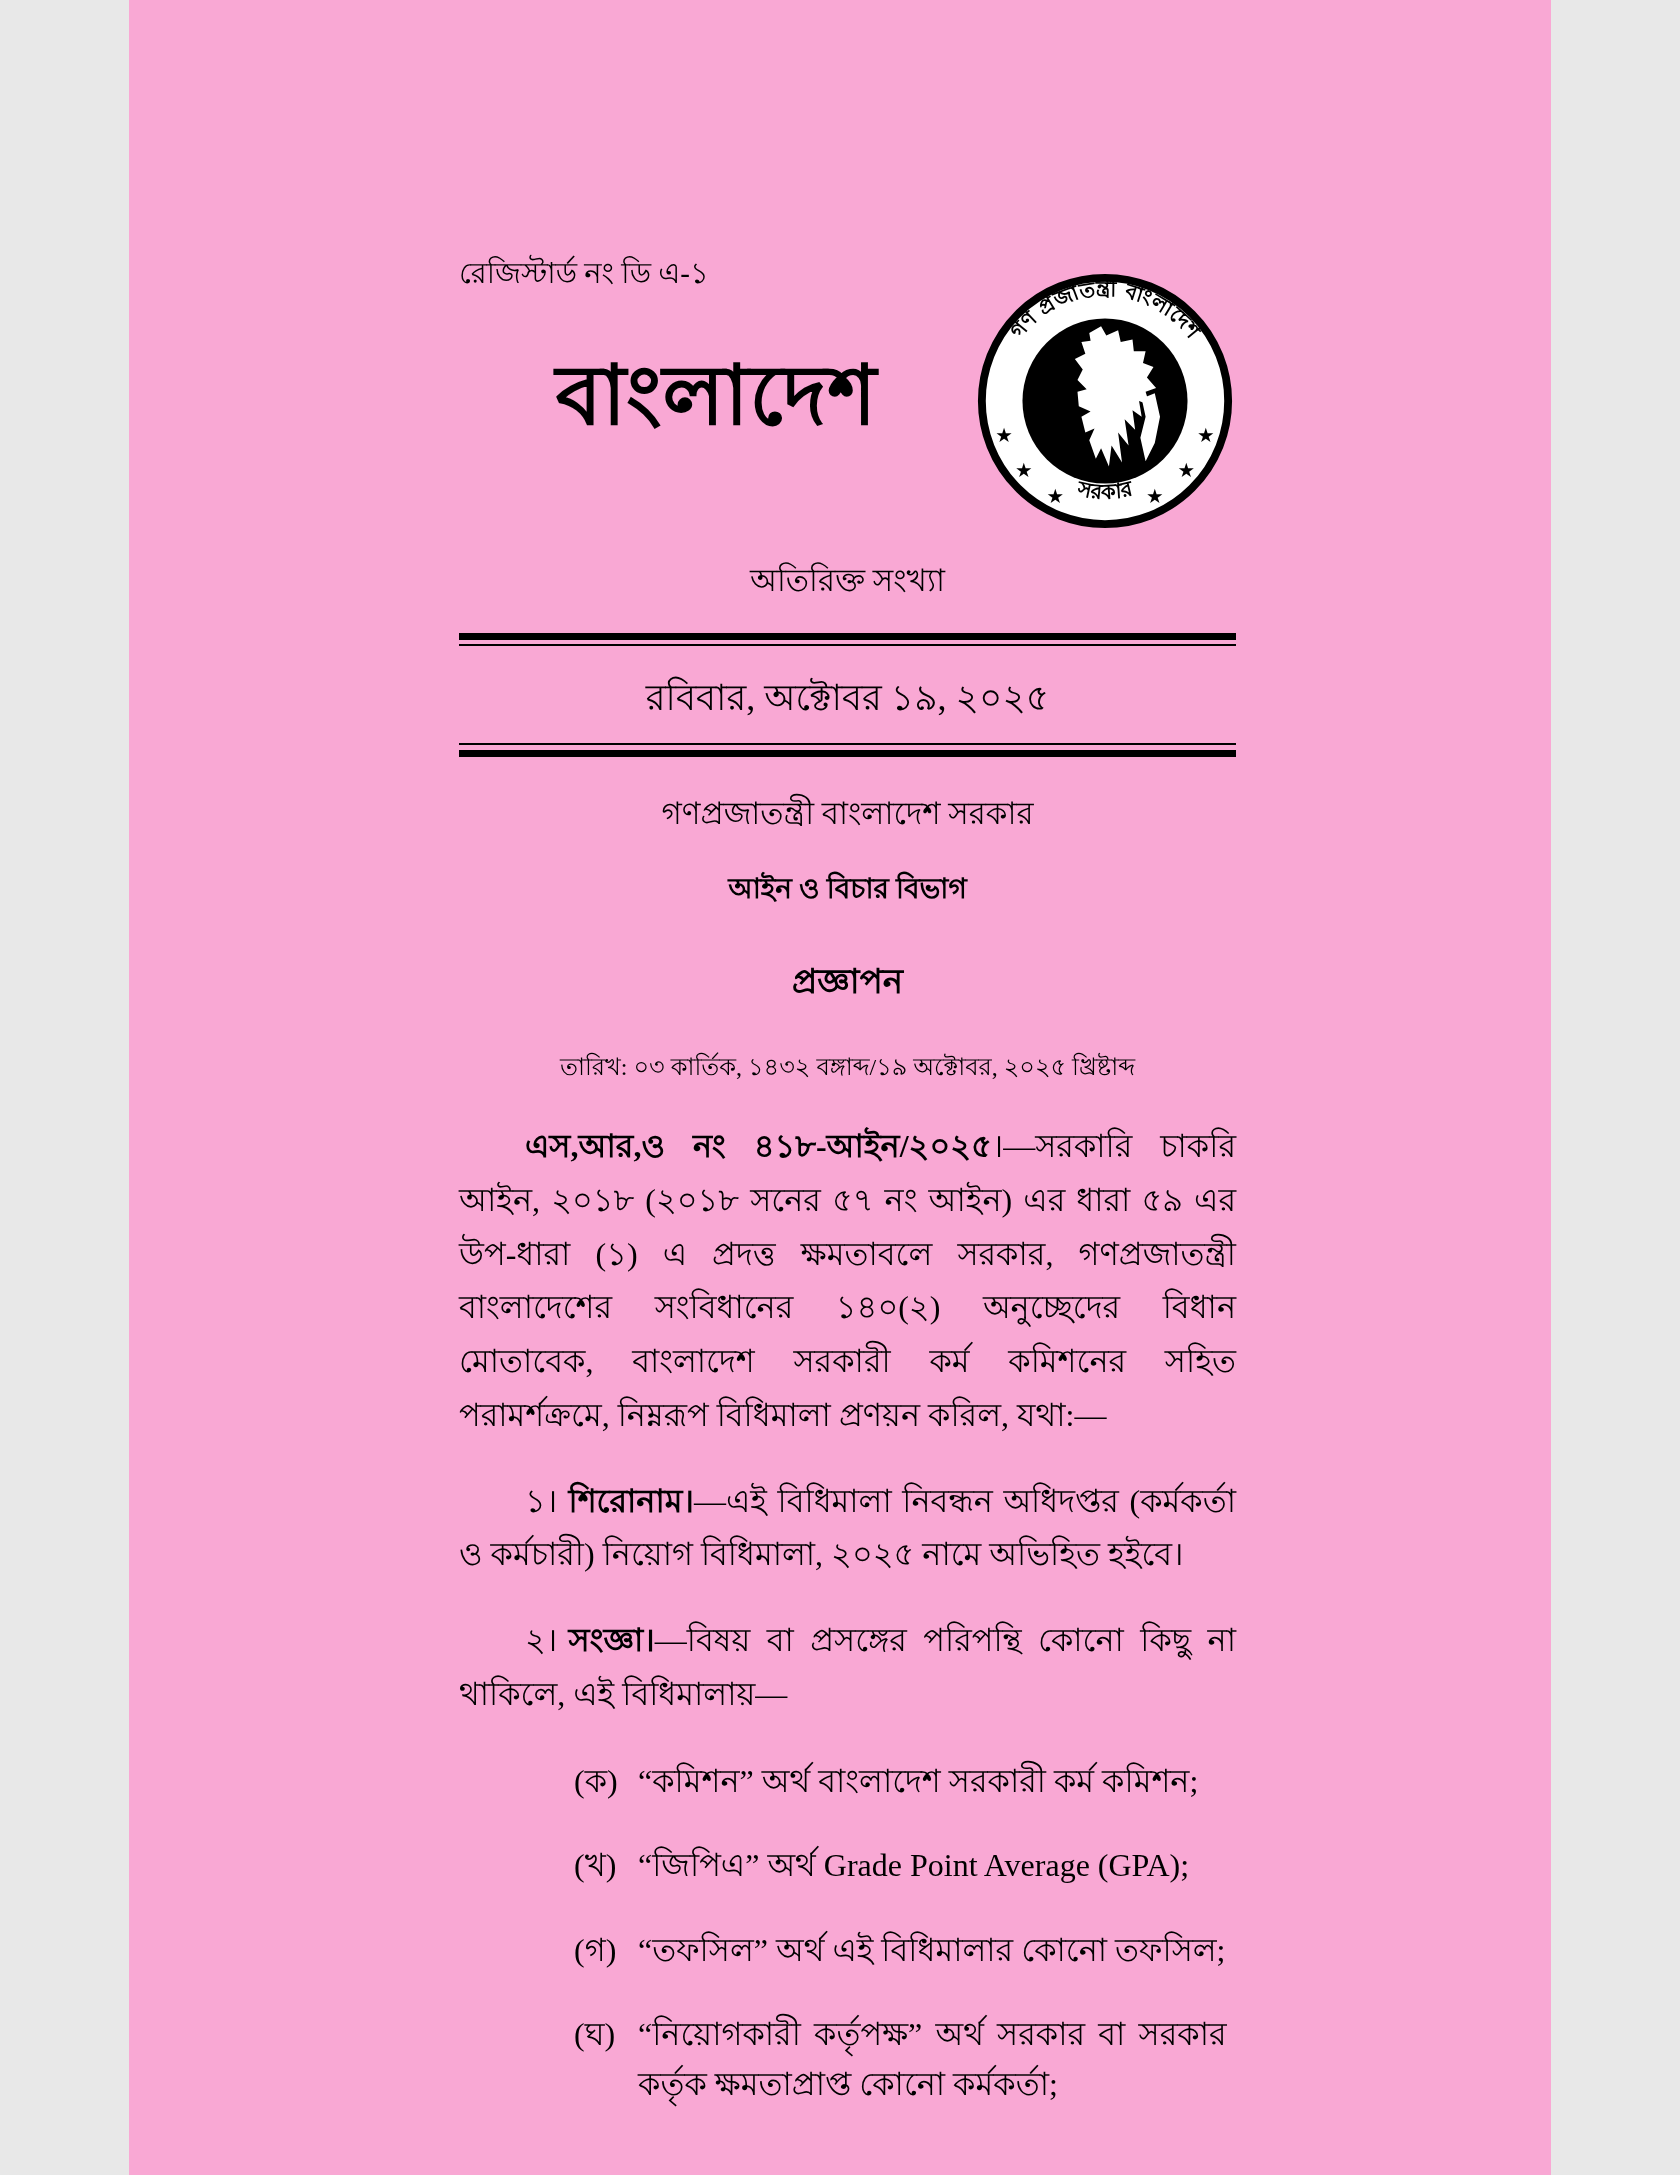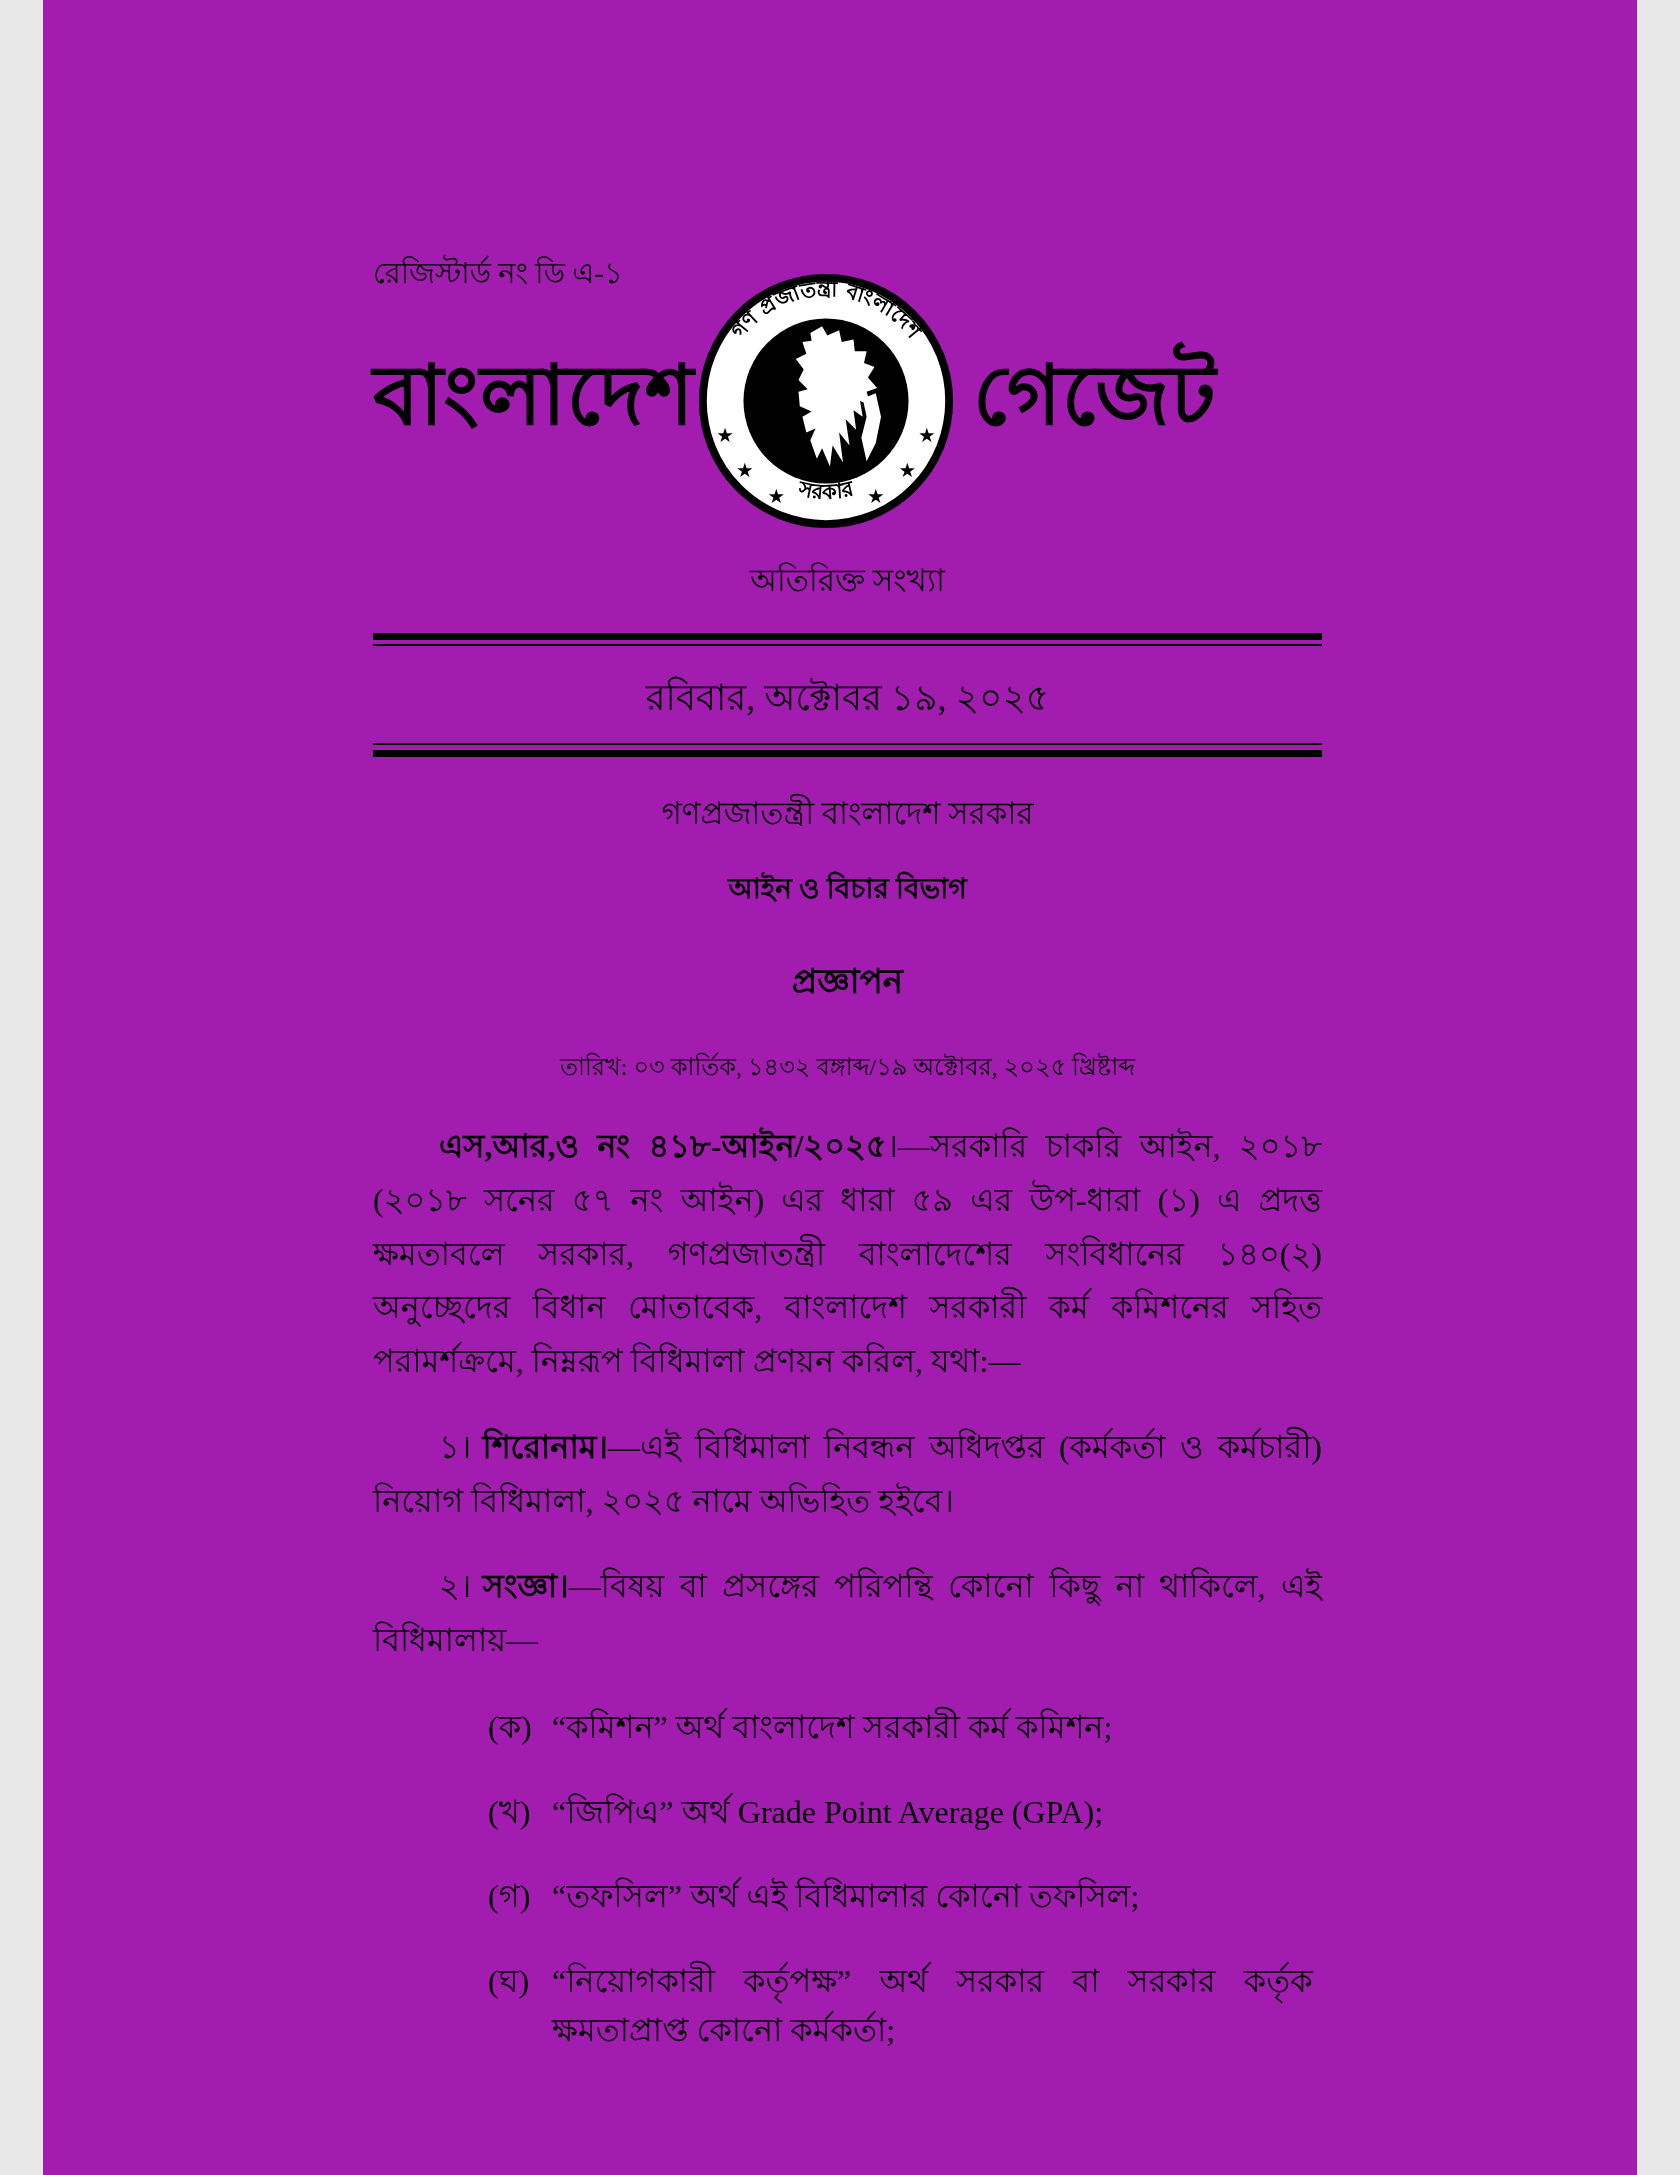--- a/index.html
+++ b/index.html
@@ -1,21 +1,21 @@
 <!DOCTYPE html>
 <html lang="bn" style="font-size:15px"><head>
 <meta charset="utf-8">
 <style>
   html, body { margin: 0; padding: 0; background: #e8e8e8; }
   .page {
     position: relative;
-    width: 1594px;
+    width: 1422px;
     height: 2175px;
     margin: 0 auto;
-    background: #a21caf;
+    background: #f9a8d4;
     color: #000000;
     font-family: "Liberation Serif", "DejaVu Serif", serif;
     overflow: hidden;
   }
   .content {
     padding: 256px 315px 0 330px; 
   }
 
   .reg-line {
     font-size: 29px;
@@ -120,21 +120,20 @@
             <text x="177" y="131">★</text>
             <text x="162" y="158">★</text>
             <text x="138" y="178">★</text>
             <text x="62" y="178">★</text>
             <text x="38" y="158">★</text>
             <text x="23" y="131">★</text>
           </g>
         </svg>
       </div>
 
-      <div class="side-title right">গেজেট</div>
     </div>
 
     <div class="center-line extra-1">অতিরিক্ত সংখ্যা</div>
 
     <div class="rule-thick-thin"></div>
     <div class="center-line date-banner">রবিবার, অক্টোবর ১৯, ২০২৫</div>
     <div class="rule-thin-thick"></div>
 
     <div class="center-line govt-line">গণপ্রজাতন্ত্রী বাংলাদেশ সরকার</div>
     <div class="center-line division-line">আইন ও বিচার বিভাগ</div>

